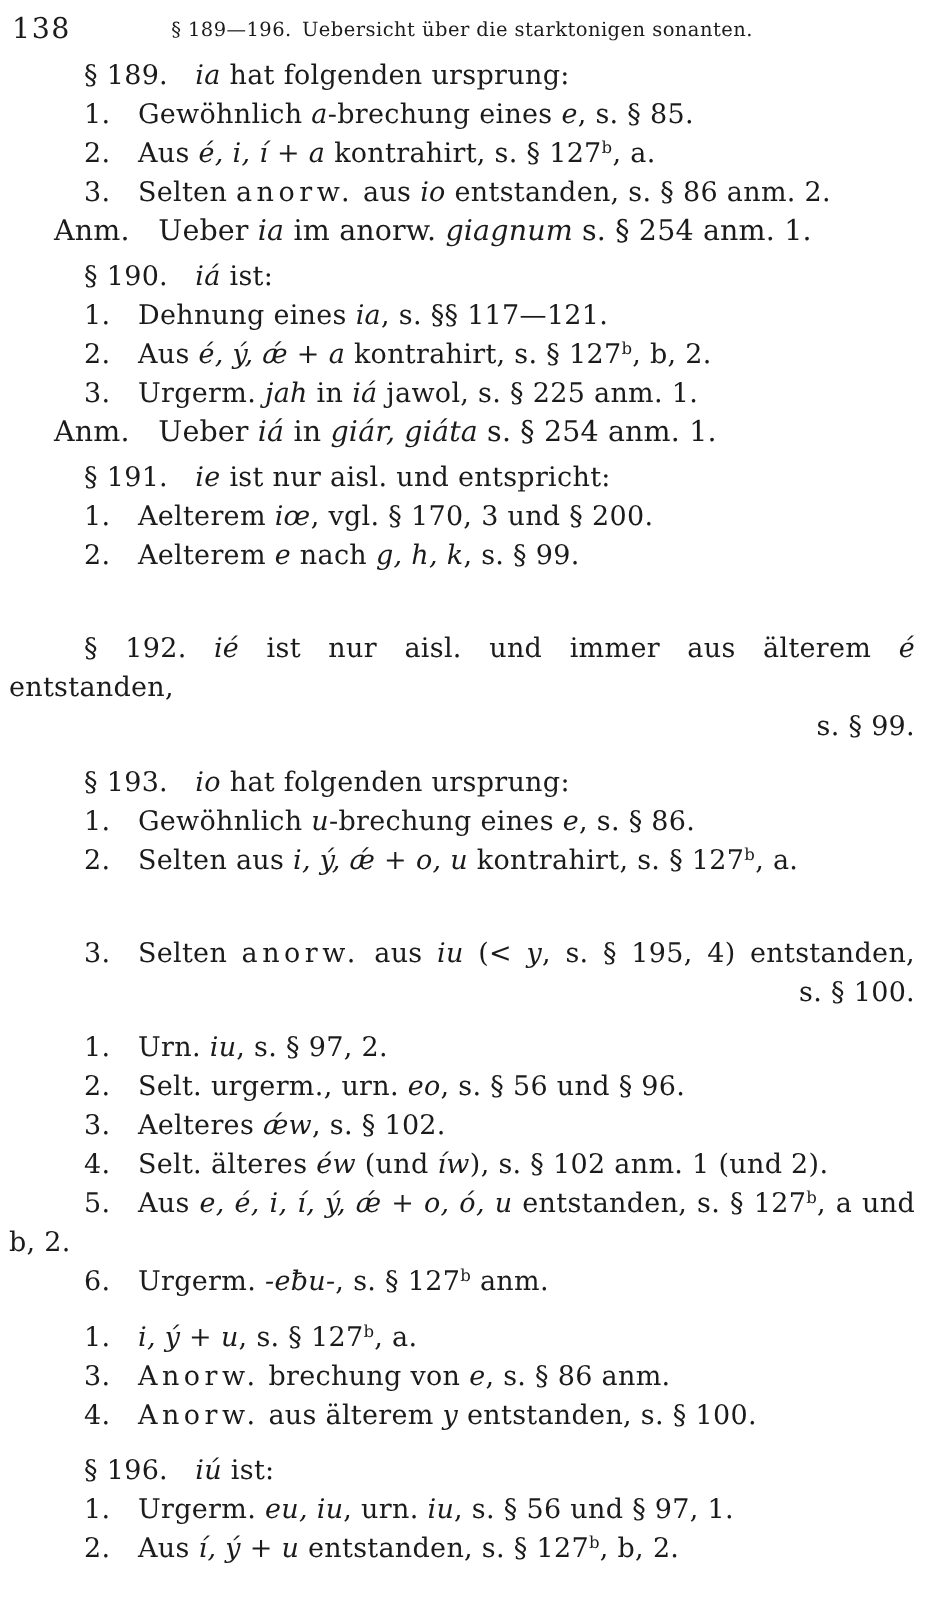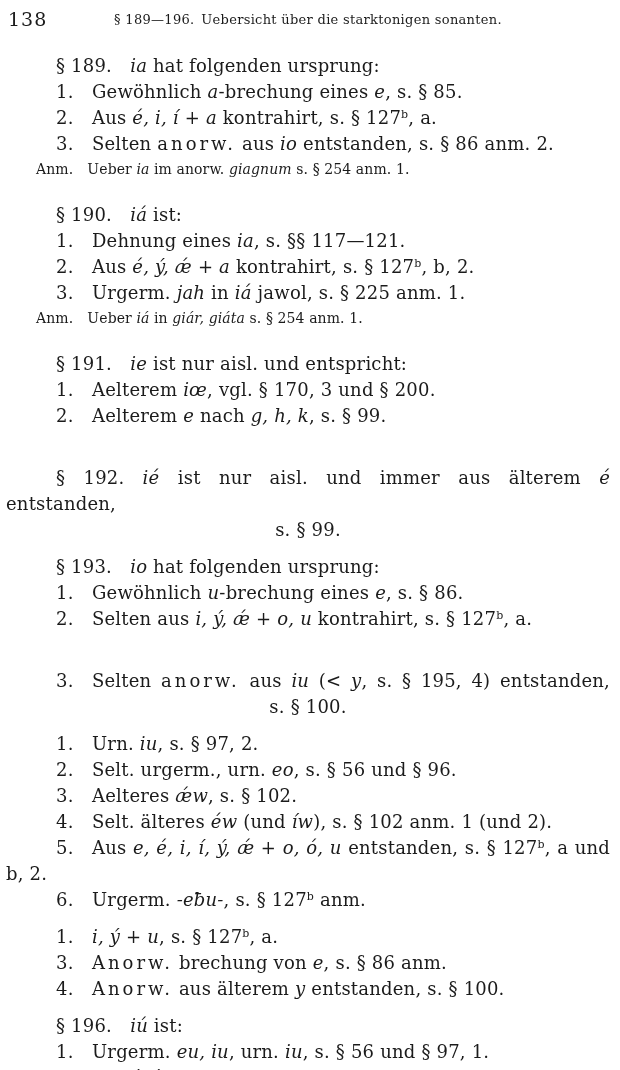--- a/index.html
+++ b/index.html
@@ -28,40 +28,40 @@
     left: 2px; top: 0;
     font-size: 19px;
     letter-spacing: 1px;
   }
   .header-title {
     font-size: 13px;
     letter-spacing: 0.3px;
     white-space: nowrap;
   }
   .text-block { margin-top: 0; }
-  .section { margin-top: 20px; }
+  .section { margin-top: 5px; }
   .section.tight { margin-top: 11px; }
   .para {
     margin: 0;
     font-size: 18px;
     line-height: 26px;
     text-indent: 50px;
     text-align: justify;
     letter-spacing: 0.2px;
   }
   .para.multiline { text-indent: 0; margin-top: 36px; }
   .para .l1 {
     display: block;
     text-indent: 50px;
     text-align: justify;
     text-align-last: justify;
   }
-  .para .l2 { display: block; text-indent: 0; text-align: center; }
+  .para .l2 { display: block; text-indent: 0; text-align: right; }
   .para.note {
-    font-size: 14px;
+    font-size: 19px;
     line-height: 25px;
     text-indent: 30px;
     letter-spacing: 0.1px;
   }
   i { font-style: italic; }
   .sperr { letter-spacing: 3px; }
   sup {
     font-size: 11px;
     line-height: 0;
     vertical-align: 6px;

